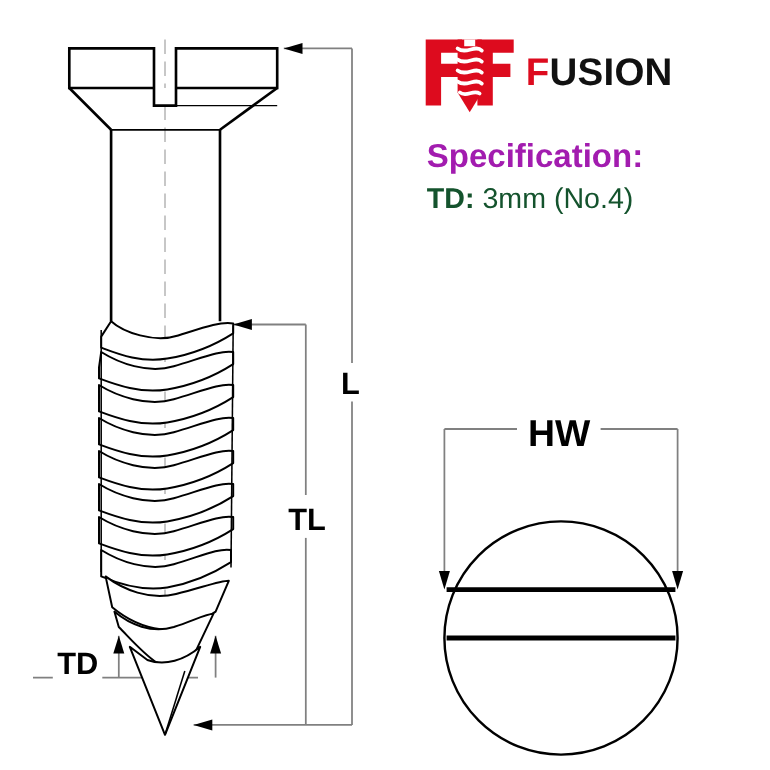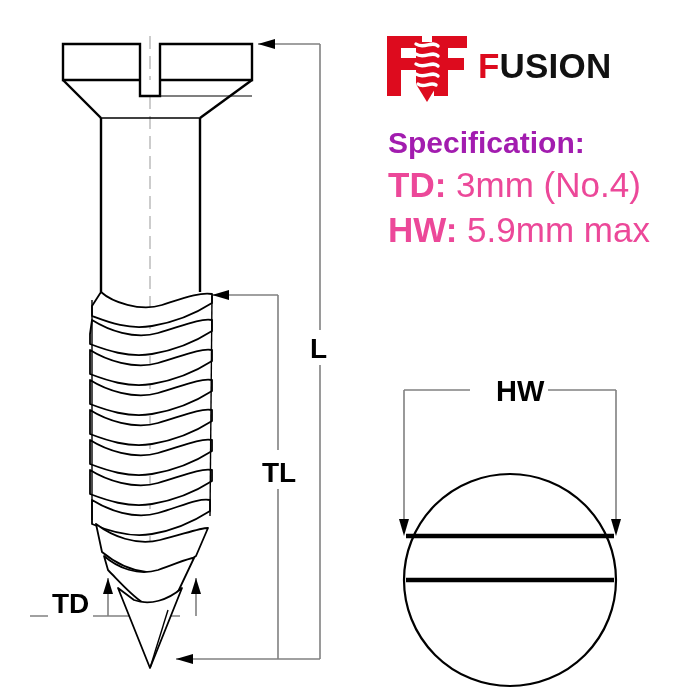--- a/index.html
+++ b/index.html
@@ -61,22 +61,22 @@
     width: 300px;
   }
   .spec-title {
     font-size: 30px;
     font-weight: bold;
     color: #a21caf;
     margin-bottom: 4px;
     white-space: nowrap;
   }
   .spec-row {
-    font-size: 35px;
-    color: #ec4899;
+    font-size: 26px;
+    color: #14532d;
     white-space: nowrap;
     margin-top: 5px;
   }
   .spec-key {
     font-weight: bold;
   }
   .spec-val {
     font-weight: normal;
   }
 
@@ -86,21 +86,21 @@
     font-size: 28px;
     font-weight: bold;
     color: #000000;
     background: #ffffff;
     padding: 0 4px;
     white-space: nowrap;
   }
   #label-L  { left: 306px; top: 333px; }
   #label-TL { left: 258px; top: 457px; }
   #label-TD { left: 48px;  top: 588px; }
-  #label-HW { left: 492px; top: 375px; font-size: 29px; }
+  #label-HW { left: 476px; top: 375px; font-size: 34px; }
 </style>
 </head>
 <body>
 
 <div id="page">
 
   <svg id="diagram-svg" viewBox="0 0 700 700">
 
     <g stroke="#808080" stroke-width="1.6" fill="none">
 
@@ -242,24 +242,20 @@
   <div class="spec">
     <div class="spec-title">Specification:</div>
 
     <div class="spec-row">
       <span class="spec-key">TD:</span>
       <span class="spec-val">3mm (No.4)</span>
     </div>
 
 
 
-    <div class="spec-row">
-      <span class="spec-key">HW:</span>
-      <span class="spec-val">5.9mm max</span>
-    </div>
   </div>
 
   <div class="dim-label" id="label-L">L</div>
   <div class="dim-label" id="label-TL">TL</div>
   <div class="dim-label" id="label-TD">TD</div>
   <div class="dim-label" id="label-HW">HW</div>
 
 </div>
 
 </body></html>

